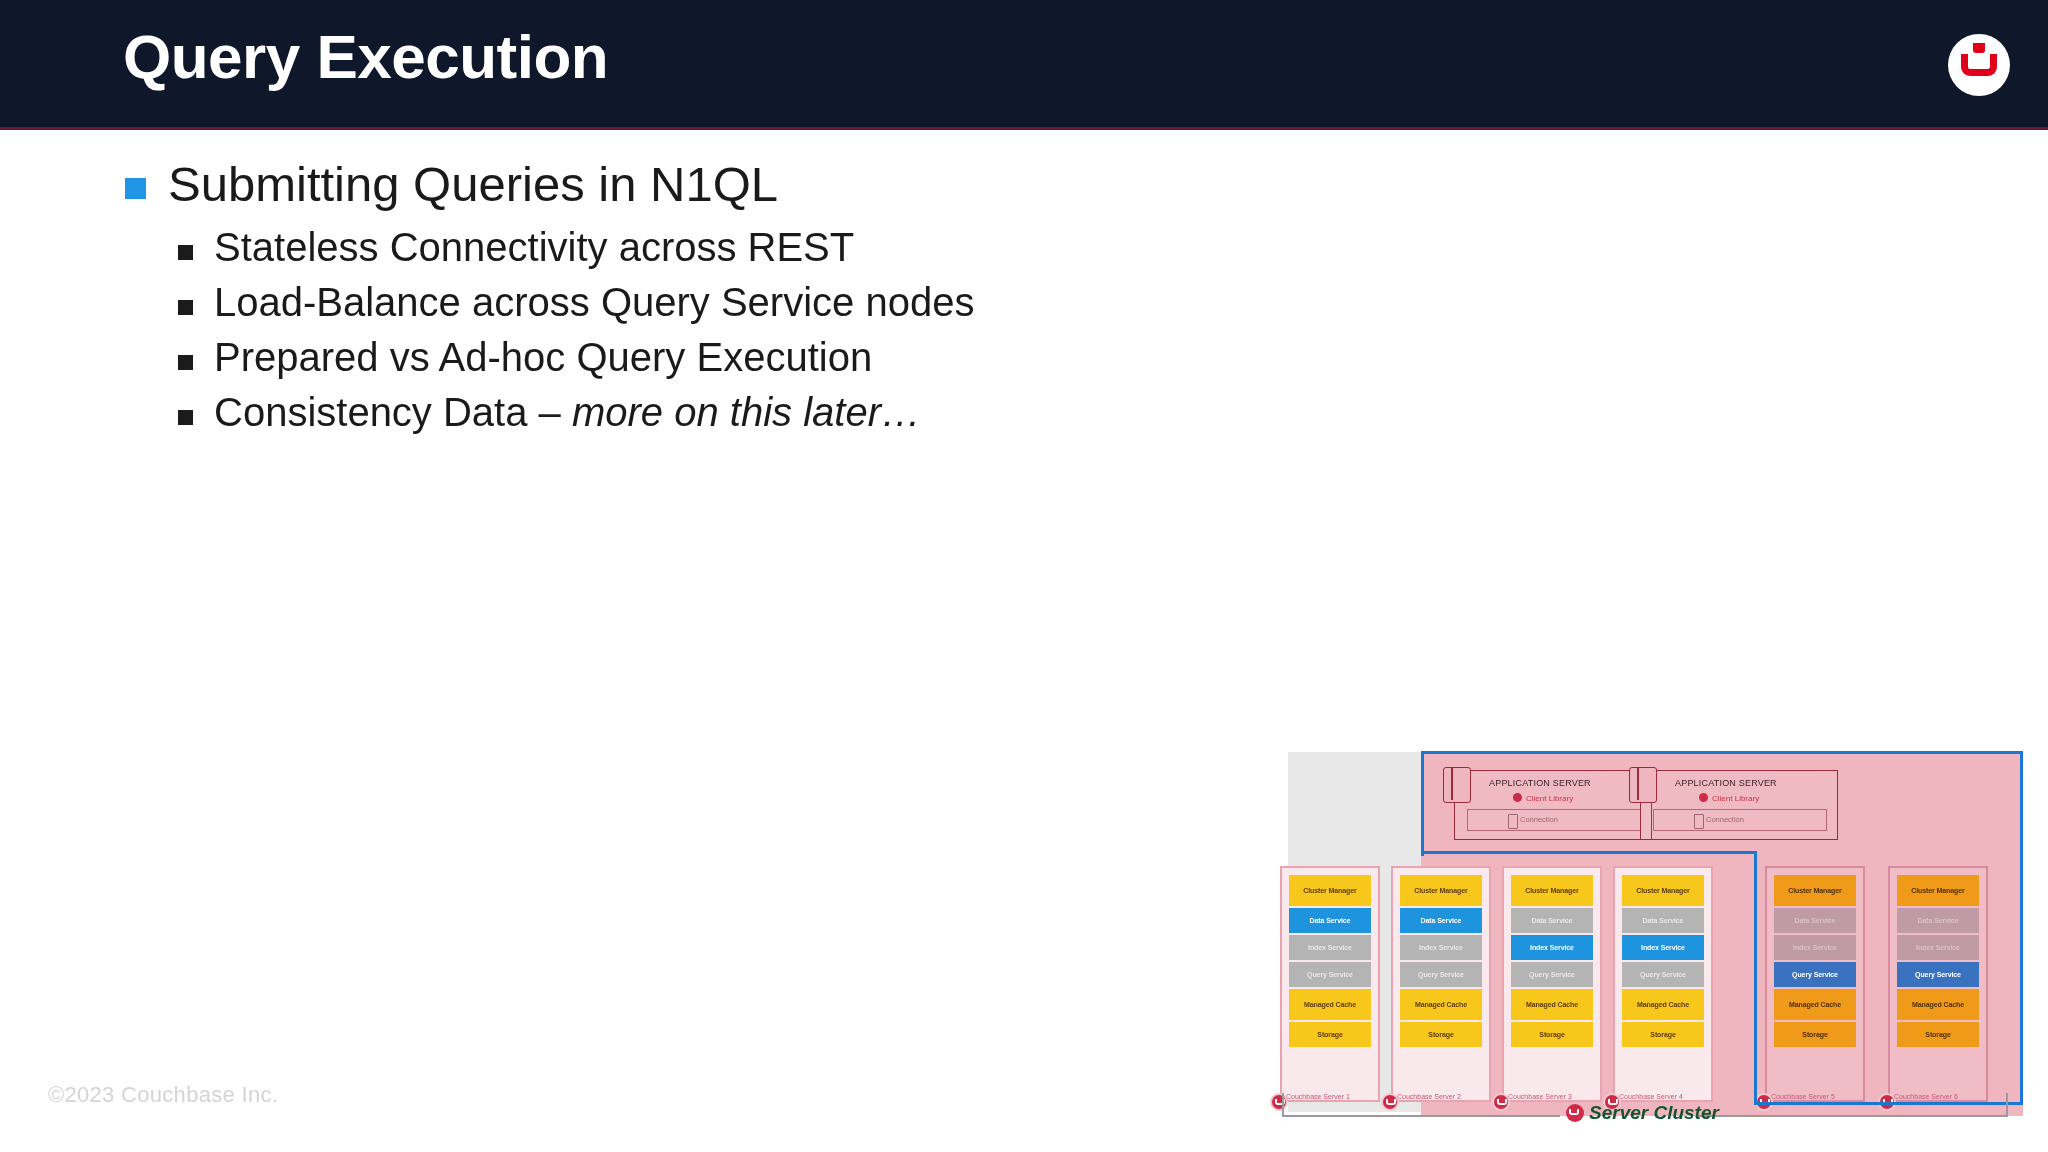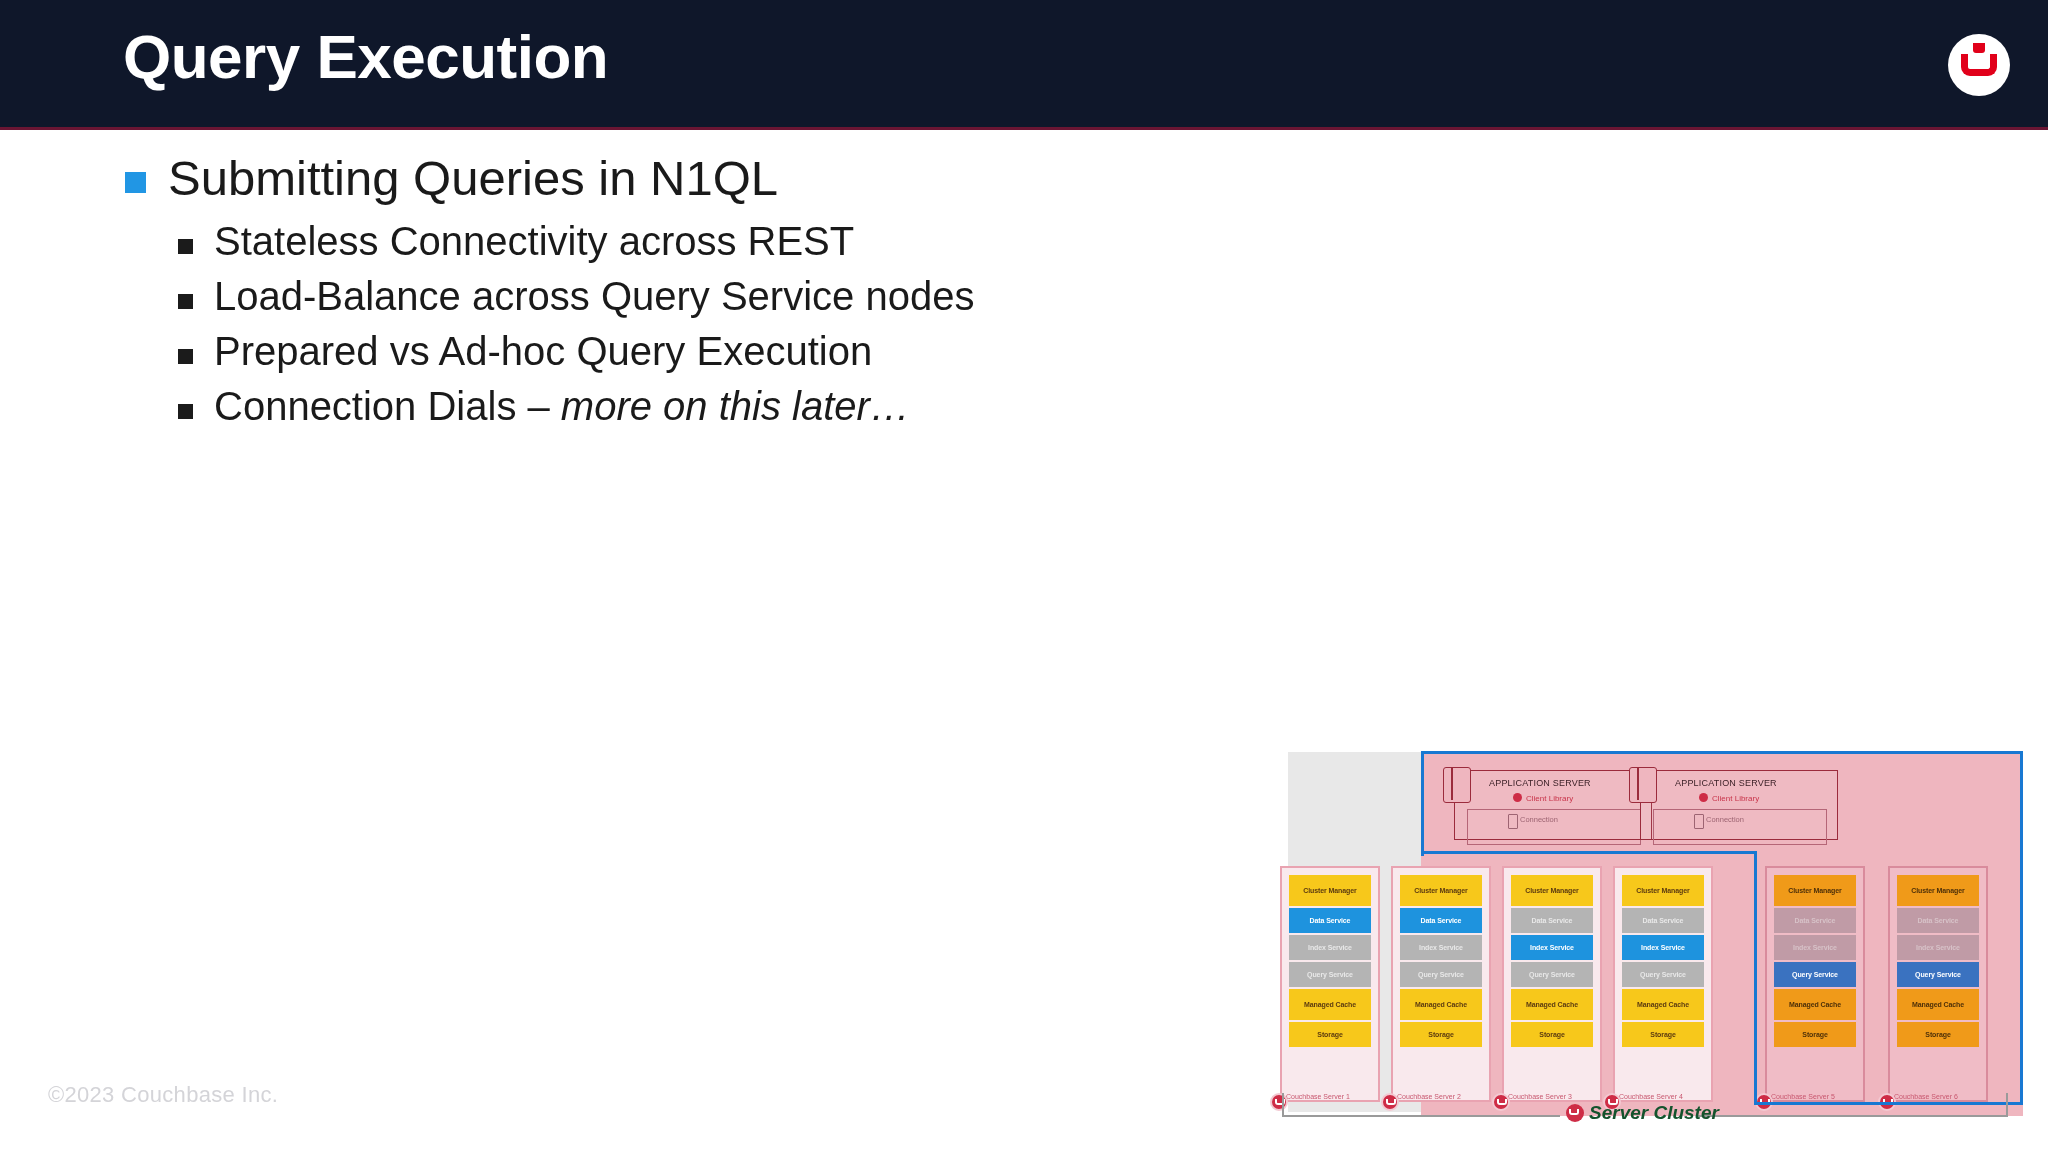--- a/index.html
+++ b/index.html
@@ -34,21 +34,21 @@
     border:7px solid #E1001A;border-top:none;
     border-radius:0 0 9px 9px;
     box-sizing:border-box;
   }
   #brand-logo .notch{
     position:absolute;left:50%;top:9px;transform:translateX(-50%);
     width:12px;height:10px;background:#E1001A;border-radius:0 0 3px 3px;
   }
 
   
-  #bullets{position:absolute;left:0;top:150px;width:1260px;}
+  #bullets{position:absolute;left:0;top:156px;width:1260px;}
   .bullet{display:flex;align-items:flex-start;}
   .l1{margin-left:125px;margin-bottom:10px;}
   .l1 .marker{
     width:21px;height:21px;background:#2196E4;flex:0 0 auto;margin-top:22px;
   }
   .l1 .txt{
     margin-left:22px;font-size:49px;color:#1a1a1a;line-height:1.18;font-weight:400;
     white-space:nowrap;
   }
   .l2{margin-left:178px;margin-bottom:8px;}
@@ -111,21 +111,21 @@
     letter-spacing:.2px;white-space:nowrap;
   }
   .appserver .as-lib{
     position:absolute;left:58px;top:22px;font-size:8px;color:#C8344A;white-space:nowrap;
   }
   .appserver .as-lib .dot{
     display:inline-block;width:9px;height:9px;border-radius:50%;background:#CE2C46;
     margin-right:4px;vertical-align:-1px;
   }
   .appserver .as-conn{
-    position:absolute;left:12px;right:10px;top:38px;height:36px;
+    position:absolute;left:12px;right:10px;top:38px;height:22px;
     border:1px solid #B56677;box-sizing:border-box;
   }
   .appserver .as-conn span{
     position:absolute;left:52px;top:5px;font-size:7.5px;color:#9d6472;white-space:nowrap;
   }
   .appserver .as-conn .ic{
     position:absolute;left:40px;top:4px;width:8px;height:13px;
     border:1px solid #9d6472;border-radius:1px;
   }
 
@@ -218,21 +218,21 @@
       <div class="txt">Load-Balance across Query Service nodes</div>
     </div>
 
     <div class="bullet l2">
       <div class="marker"></div>
       <div class="txt">Prepared vs Ad-hoc Query Execution</div>
     </div>
 
     <div class="bullet l2">
       <div class="marker"></div>
-      <div class="txt"><span>Connection Dials – </span><em>more on this later…</em></div>
+      <div class="txt"><span>Consistency Data – </span><em>more on this later…</em></div>
     </div>
 
   </div>
 
   <div id="footer-copyright">©2023 Couchbase Inc.</div>
 
   <div id="diagram">
 
     <div class="shadowpane"></div>
     <div id="pink-backdrop"></div>

